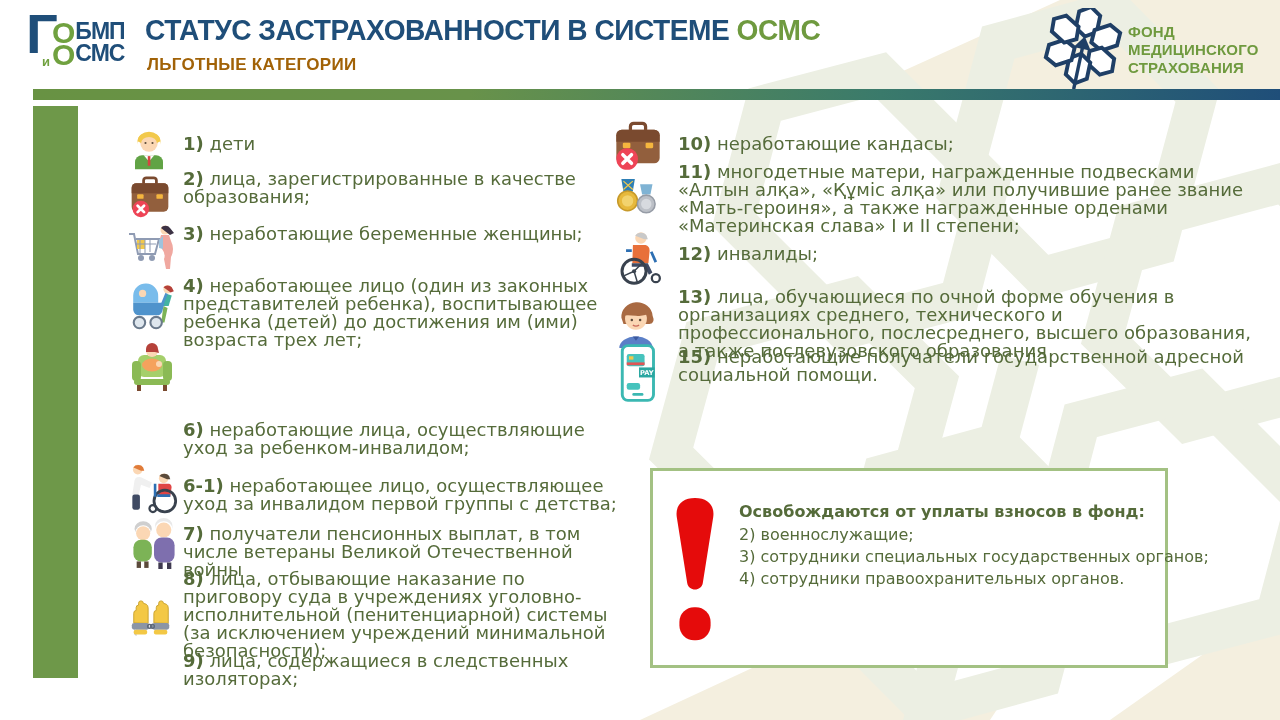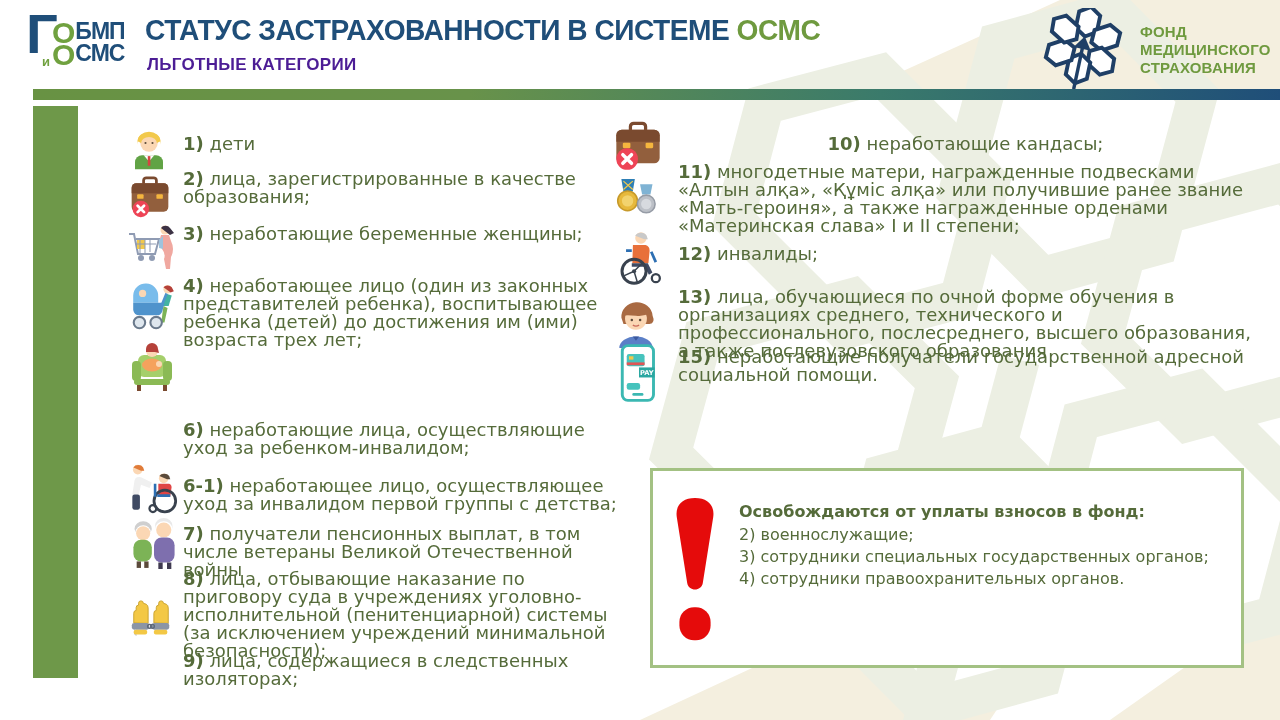--- a/index.html
+++ b/index.html
@@ -15,43 +15,43 @@
   .logoL .row2{position:absolute;left:26px;top:32px;}
   .logoL .o{font-size:30px;color:#70a13f;vertical-align:-4px;}
   .logoL .rest{font-size:23px;color:#1f4e79;letter-spacing:-1px;}
   .logoL .conj{position:absolute;left:16px;top:48px;font-size:13px;color:#70a13f;}
   .title{position:absolute;left:145px;top:14px;z-index:2;margin:0;
          font-family:"Liberation Sans",sans-serif;font-weight:bold;font-size:29px;
          letter-spacing:-0.5px;color:#1f4e79;transform:scaleX(0.97);transform-origin:left top;white-space:nowrap;}
   .title .accent{color:#6f9a3f;}
   .subtitle{position:absolute;left:147px;top:55px;z-index:2;margin:0;
          font-family:"Liberation Sans",sans-serif;font-weight:bold;font-size:17px;
-         letter-spacing:0.3px;color:#4c1d95;white-space:nowrap;}
-  .logoR{position:absolute;left:1042px;top:8px;z-index:2;display:flex;align-items:center;gap:16px;}
+         letter-spacing:0.3px;color:#a16207;white-space:nowrap;}
+  .logoR{position:absolute;left:1042px;top:8px;z-index:2;display:flex;align-items:center;gap:4px;}
   .logoR .txt{font-family:"Liberation Sans",sans-serif;font-weight:bold;font-size:15px;
          line-height:18px;color:#6f9a3f;letter-spacing:0.2px;}
   
   .hbar{position:absolute;left:33px;top:89px;width:1247px;height:11px;z-index:2;
         background:linear-gradient(90deg,#689243 0%,#68924a 35%,#3a7a6b 68%,#1f4e79 100%);}
   .vbar{position:absolute;left:33px;top:106px;width:45px;height:572px;background:#6e9849;z-index:2;}
   .vtext{position:absolute;writing-mode:vertical-rl;transform:rotate(180deg);
          font-family:"Liberation Sans",sans-serif;font-weight:bold;white-space:nowrap;}
   .vmain{left:11px;top:50%;translate:0 -50%;font-size:18px;letter-spacing:1px;color:#ffffff;}
   .vsub{left:54px;top:50%;translate:0 -50%;font-size:18px;letter-spacing:1px;color:#d9d9d9;}
   
   .item{position:absolute;z-index:1;}
   .item .ic{position:absolute;left:8px;}
   .item p{margin:0;font-size:18px;line-height:18px;color:#556b3a;}
   .item .num{font-weight:bold;}
   .colL{left:120px;width:500px;}
   .colL p{margin-left:63px;width:438px;}
   .colR{left:600px;width:660px;}
   .colR p{margin-left:78px;width:575px;}
   
-  .notice{position:absolute;left:650px;top:468px;width:594px;height:200px;z-index:3;
+  .notice{position:absolute;left:650px;top:468px;width:518px;height:200px;z-index:3;
           background:#fff;border:3px solid #a3c183;box-sizing:border-box;}
   .notice .bang{position:absolute;left:16px;top:20px;}
   .notice .body{position:absolute;left:86px;top:30px;width:470px;
           font-size:16px;line-height:22px;color:#556b3a;}
   .notice .body .head{font-weight:bold;margin:0 0 1px 0;}
   .notice .body p{margin:0;}
 </style>
 </head>
 <body>
 
@@ -251,21 +251,21 @@
       <rect x="6" y="33" width="14" height="5" rx="2" fill="#f3c845"></rect>
       <rect x="27" y="33" width="14" height="5" rx="2" fill="#f3c845"></rect>
     </svg>
     <p><span class="num">8)</span> <span>лица, отбывающие наказание по приговору суда в учреждениях уголовно-исполнительной (пенитенциарной) системы (за исключением учреждений минимальной безопасности);</span></p>
   </div>
 
   <div class="item colL" style="top:652px;">
     <p><span class="num">9)</span> <span>лица, содержащиеся в следственных изоляторах;</span></p>
   </div>
 
-  <div class="item colR" style="top:128px;text-align:center;">
+  <div class="item colR" style="top:128px;">
     <svg class="ic" style="top:-8px;left:12px;" width="52" height="52" viewBox="0 0 48 48">
       <rect x="17" y="3" width="14" height="9" rx="3" fill="none" stroke="#7a4a2f" stroke-width="3"></rect>
       <rect x="4" y="9" width="40" height="31" rx="5" fill="#925f3d"></rect>
       <path d="M4 20 h40 v-6 a5 5 0 0 0 -5 -5 h-30 a5 5 0 0 0 -5 5 z" fill="#7a4a2f"></path>
       <rect x="10" y="21" width="7" height="5" rx="1" fill="#f5b63e"></rect>
       <rect x="31" y="21" width="7" height="5" rx="1" fill="#f5b63e"></rect>
       <circle cx="14" cy="36" r="10" fill="#ee4456"></circle>
       <path d="M10 32 l8 8 M18 32 l-8 8" stroke="#fff" stroke-width="3.2" stroke-linecap="round"></path>
     </svg>
     <p style="padding-top:7px;"><span class="num">10)</span> <span>неработающие кандасы;</span></p>

